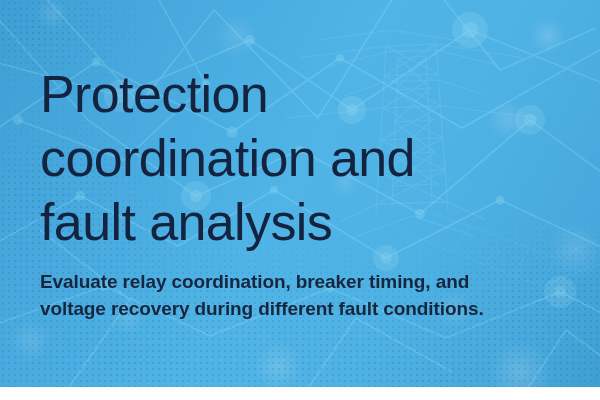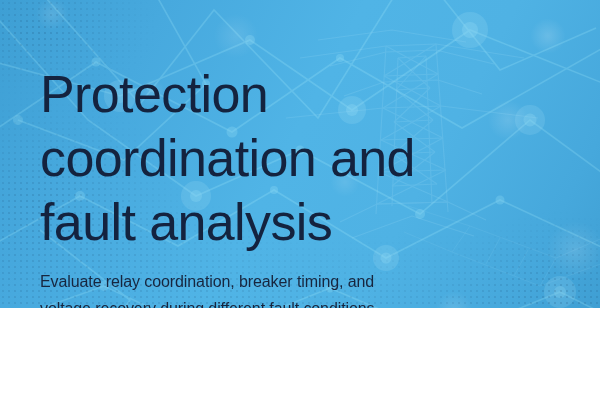--- a/index.html
+++ b/index.html
@@ -3,21 +3,21 @@
 <meta charset="utf-8">
 <style>
   html, body {
     margin: 0;
     padding: 0;
     background: #ffffff;
   }
   #hero-banner {
     position: relative;
     width: 600px;
-    height: 308px;
+    height: 387px;
     overflow: hidden;
     font-family: "Liberation Sans", sans-serif;
     background: #4CAEE2;
   }
 
   
   .bg-layer {
     position: absolute;
     inset: 0;
     pointer-events: none;
@@ -85,23 +85,23 @@
     margin: 0;
     font-size: 52px;
     line-height: 64px;
     font-weight: 400;
     letter-spacing: -0.6px;
     color: #14233F;
     white-space: pre-line;
   }
   #hero-subtitle {
     margin: 14px 0 0 0;
-    font-size: 16px;
+    font-size: 19px;
     line-height: 27px;
-    font-weight: 400;
+    font-weight: 700;
     letter-spacing: -0.1px;
     color: #17263F;
     white-space: pre-line;
   }
 </style>
 </head>
 <body>
 
 <div id="hero-banner">
 

